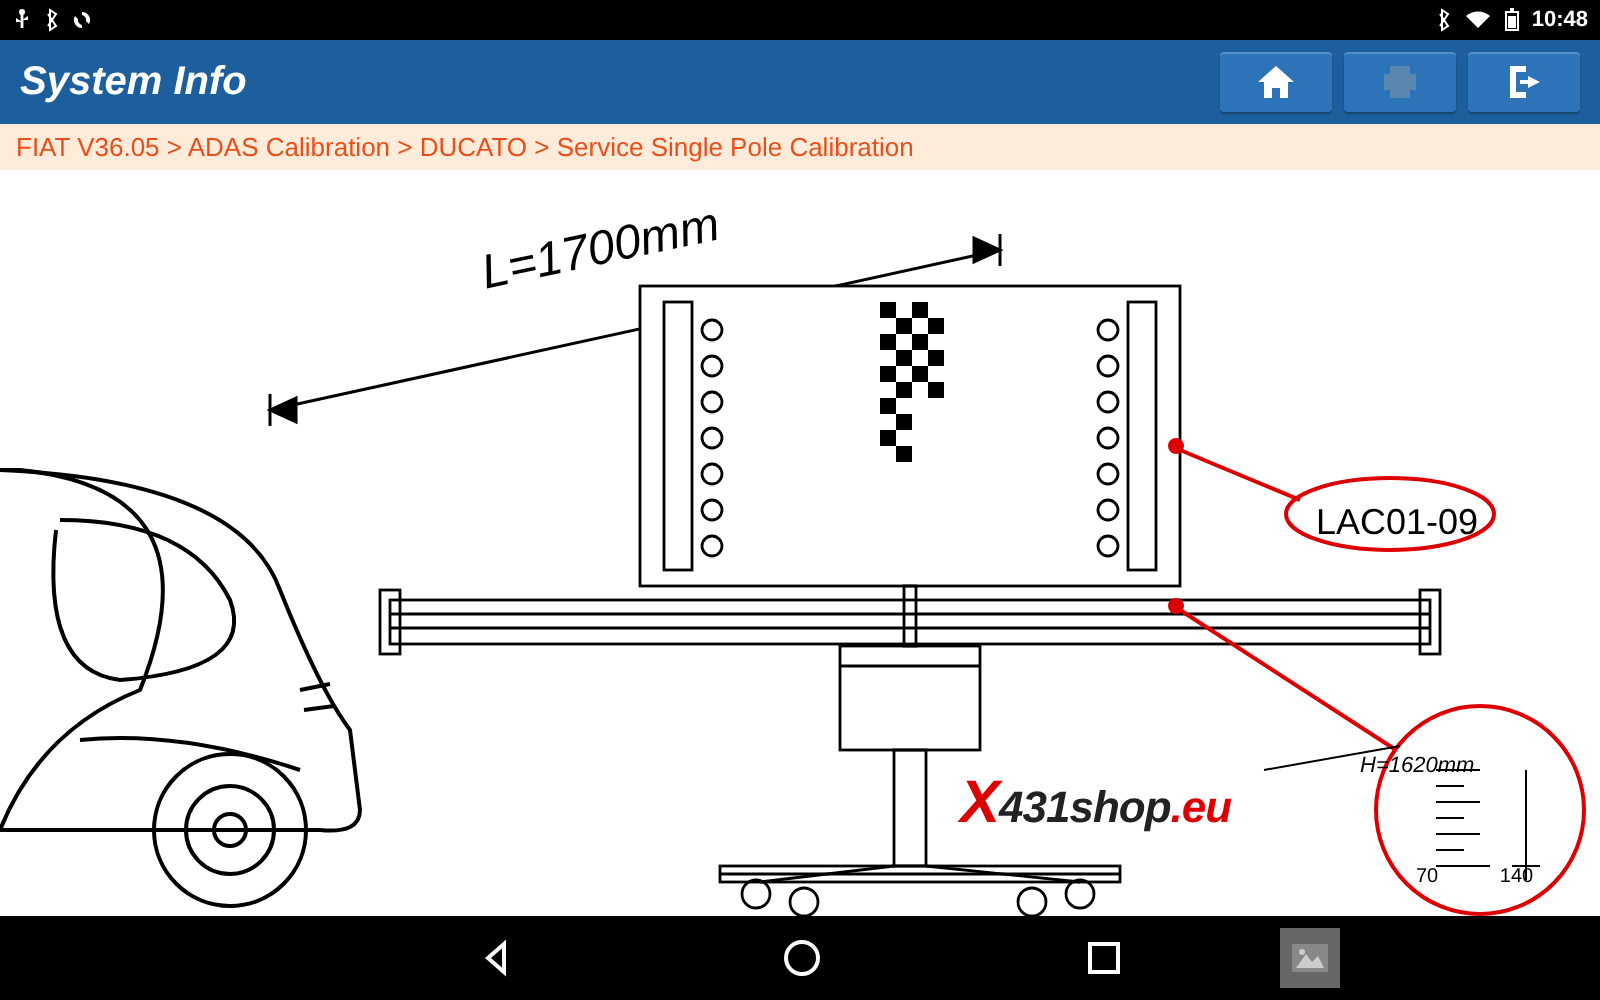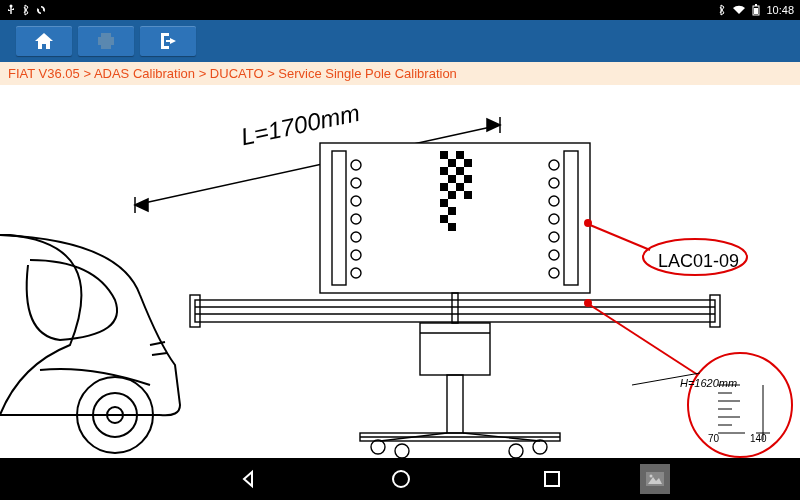--- a/index.html
+++ b/index.html
@@ -1,19 +1,19 @@
 <!DOCTYPE html>
 <html><head>
 <meta charset="utf-8">
 <style>
   * { margin: 0; padding: 0; box-sizing: border-box; }
   body { width: 800px; height: 500px; font-family: Arial, sans-serif; background: #fff; overflow: hidden; position: relative; }
 
   
-  .status-bar { height: 20px; background: #000; color: #fff; display: flex; justify-content: space-between; align-items: center; padding: 0 6px; font-size: 11px; }
+  .status-bar { height: 20px; background: #000; color: #fff; display: flex; justify-content: space-between; align-items: center; padding: 0 6px; font-size: 11px; font-weight: bold; }
   .status-left, .status-right { display: flex; gap: 6px; align-items: center; }
   .status-right svg, .status-left svg { fill: #fff; }
 
   
   .app-header { height: 42px; background: #1d5f9c; color: #fff; display: flex; align-items: center; padding: 0 10px; }
   .app-title { font-size: 20px; font-weight: bold; font-style: italic; flex: 1; }
   .hdr-btn { width: 56px; height: 30px; background: #2d73b8; margin-left: 6px; display: flex; align-items: center; justify-content: center; border-radius: 2px; box-shadow: inset 0 1px 0 rgba(255,255,255,.2), 0 1px 1px rgba(0,0,0,.3); }
 
   
   .breadcrumb { background: #fdecd9; color: #e94e1b; font-size: 13px; padding: 4px 8px; }
@@ -65,20 +65,21 @@
     <svg width="8" height="12" viewBox="0 0 8 12">
         <rect x="1" y="2" width="6" height="9" stroke="#fff" fill="none"></rect>
         <rect x="2" y="4" width="4" height="6"></rect>
         <rect x="3" y="0" width="2" height="2"></rect>
       </svg>
     <span>10:48</span>
   </div>
 </div>
 
 <div class="app-header">
+  <div class="app-title">System Info</div>
   <div class="hdr-btn">
     <svg width="20" height="18" viewBox="0 0 20 18">
         <path fill="#fff" d="M10 1l9 8h-3v8h-4v-5H8v5H4V9H1z"></path>
       </svg>
   </div>
   <div class="hdr-btn">
     <svg width="20" height="18" viewBox="0 0 20 18">
         <rect fill="#5a88b0" x="5" y="1" width="10" height="4"></rect>
         <rect fill="#5a88b0" x="2" y="5" width="16" height="8"></rect>
         <rect fill="#5a88b0" x="5" y="11" width="10" height="6"></rect>
@@ -211,20 +212,23 @@
   </svg>
 
   <div class="dim-label dim-L">L=1700mm</div>
   <div class="part-label">LAC01-09</div>
   <div class="dim-label dim-H">H=1620mm</div>
   <div class="ruler-nums">
     <span>70</span>
     <span style="margin-left:28px">140</span>
   </div>
 
+  <div class="watermark">
+    <span class="x">X</span><span class="rest">431</span><span class="rest">shop</span><span class="eu">.eu</span>
+  </div>
 </div>
 
 <div class="nav-bar">
   <svg width="22" height="22" viewBox="0 0 22 22">
       <path d="M14 4l-8 7 8 7z" fill="none" stroke="#fff" stroke-width="2"></path>
     </svg>
   <svg width="22" height="22" viewBox="0 0 22 22">
       <circle cx="11" cy="11" r="8" fill="none" stroke="#fff" stroke-width="2"></circle>
     </svg>
   <svg width="20" height="20" viewBox="0 0 20 20">

